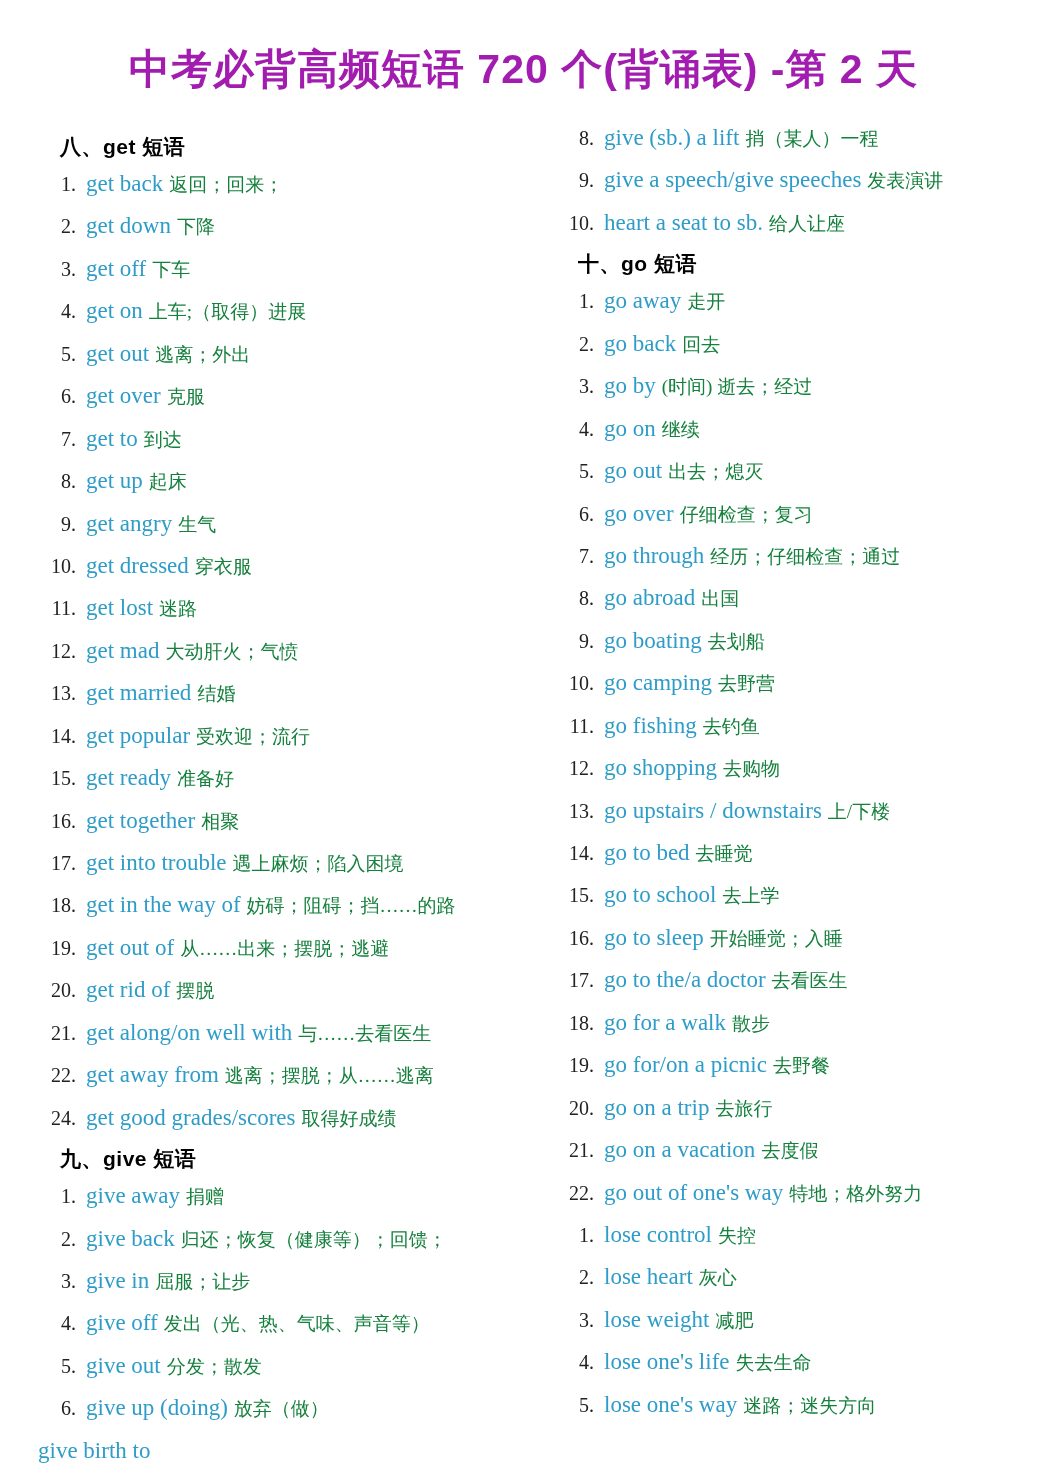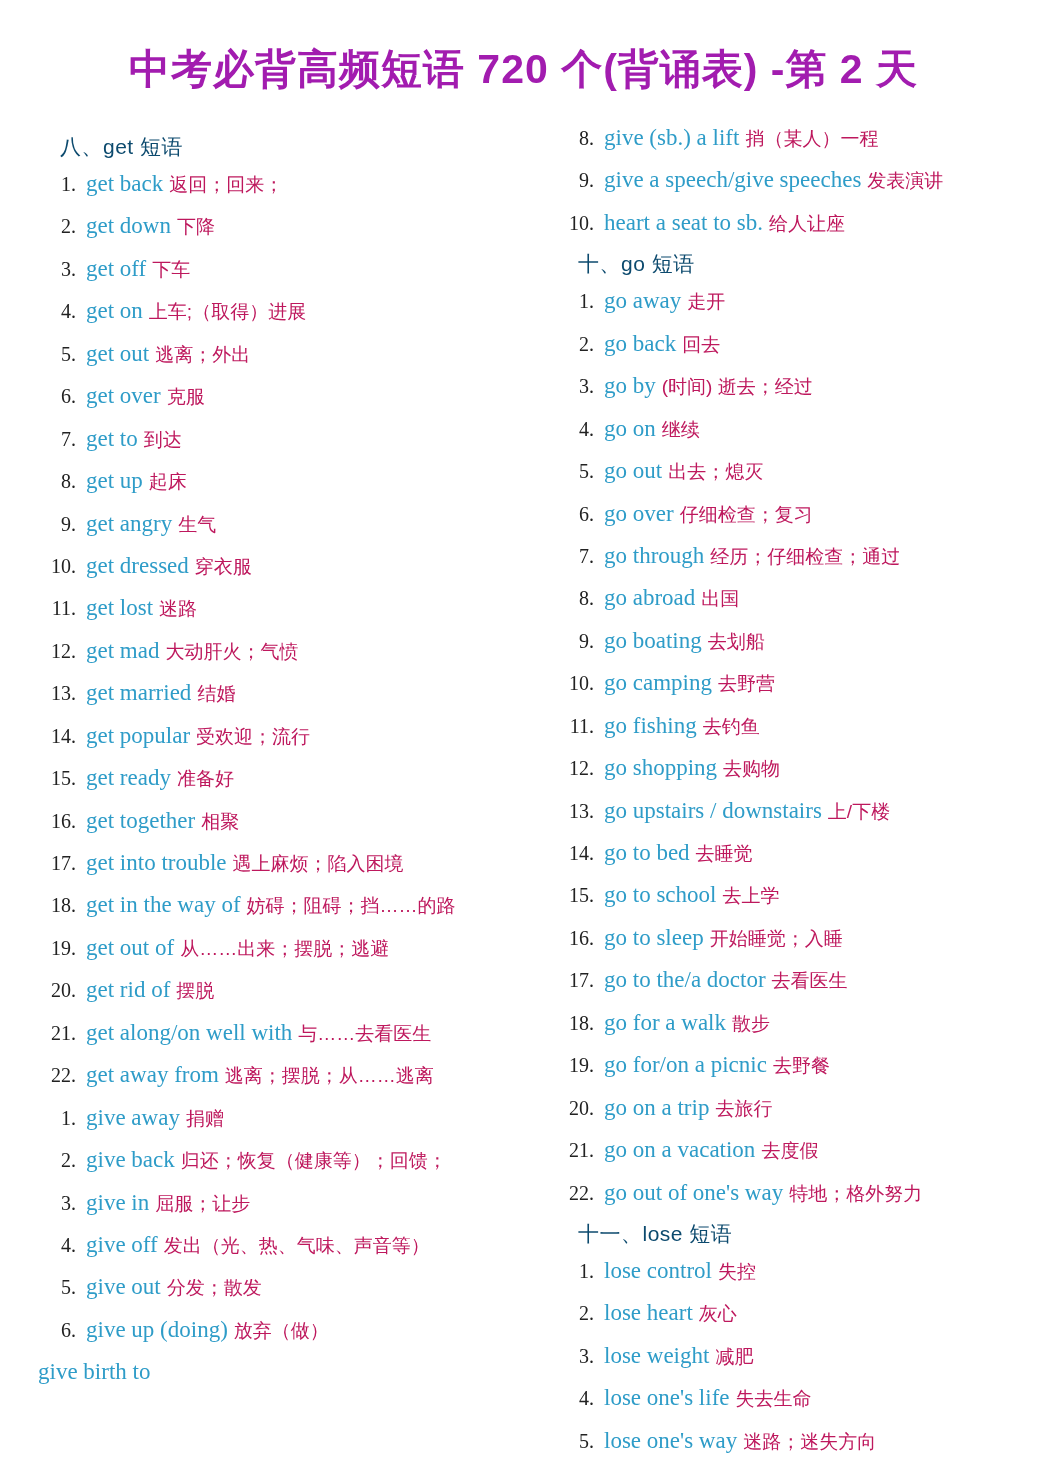--- a/index.html
+++ b/index.html
@@ -34,23 +34,23 @@
     display: flex;
     gap: 34px;
     align-items: flex-start;
   }
   .col {
     width: 484px;
     flex: 0 0 484px;
   }
   .section-head {
     font-family: "Liberation Sans", sans-serif;
-    font-weight: normal;
+    font-weight: bold;
     font-size: 21px;
-    color: #0c4a6e;
+    color: #000000;
     margin: 10px 0 8px 22px;
     letter-spacing: 0.5px;
   }
   ol.list {
     list-style: none;
     margin: 0;
     padding: 0;
   }
   ol.list li {
     display: flex;
@@ -68,23 +68,23 @@
   }
   .body {
     flex: 1 1 auto;
   }
   .en {
     color: #2E9CC8;
     font-size: 23px;
     font-family: "Liberation Serif", serif;
   }
   .cn {
-    color: #be185d;
+    color: #15803d;
     font-size: 19px;
-    font-family: Liberation Sans, sans-serif;
+    font-family: Liberation Serif, serif;
     margin-left: 6px;
   }
 </style>
 </head>
 <body>
 
 <div class="page">
 
   <div class="title">中考必背高频短语 720 个(背诵表) -第 2 天</div>
 
@@ -173,21 +173,26 @@
             <span class="body"><span class="en">get rid of</span><span class="cn">摆脱</span></span>
           </li>
           <li>
             <span class="num">21.</span>
             <span class="body"><span class="en">get along/on well with</span><span class="cn">与……去看医生</span></span>
           </li>
           <li>
             <span class="num">22.</span>
             <span class="body"><span class="en">get away from</span><span class="cn">逃离；摆脱；从……逃离</span></span>
           </li>
-        </ol>
+          <li>
+            <span class="num">24.</span>
+            <span class="body"><span class="en">get good grades/scores</span><span class="cn">取得好成绩</span></span>
+          </li>
+        </ol>
+        <div class="section-head">九、give 短语</div>
         <ol class="list">
           <li>
             <span class="num">1.</span>
             <span class="body"><span class="en">give away</span><span class="cn">捐赠</span></span>
           </li>
           <li>
             <span class="num">2.</span>
             <span class="body"><span class="en">give back</span><span class="cn">归还；恢复（健康等）；回馈；</span></span>
           </li>
           <li>
@@ -310,21 +315,20 @@
           </li>
           <li>
             <span class="num">21.</span>
             <span class="body"><span class="en">go on a vacation</span><span class="cn">去度假</span></span>
           </li>
           <li>
             <span class="num">22.</span>
             <span class="body"><span class="en">go out of one's way</span><span class="cn">特地；格外努力</span></span>
           </li>
         </ol>
-        <div class="section-head">十一、lose 短语</div>
         <ol class="list">
           <li>
             <span class="num">1.</span>
             <span class="body"><span class="en">lose control</span><span class="cn">失控</span></span>
           </li>
           <li>
             <span class="num">2.</span>
             <span class="body"><span class="en">lose heart</span><span class="cn">灰心</span></span>
           </li>
           <li>

